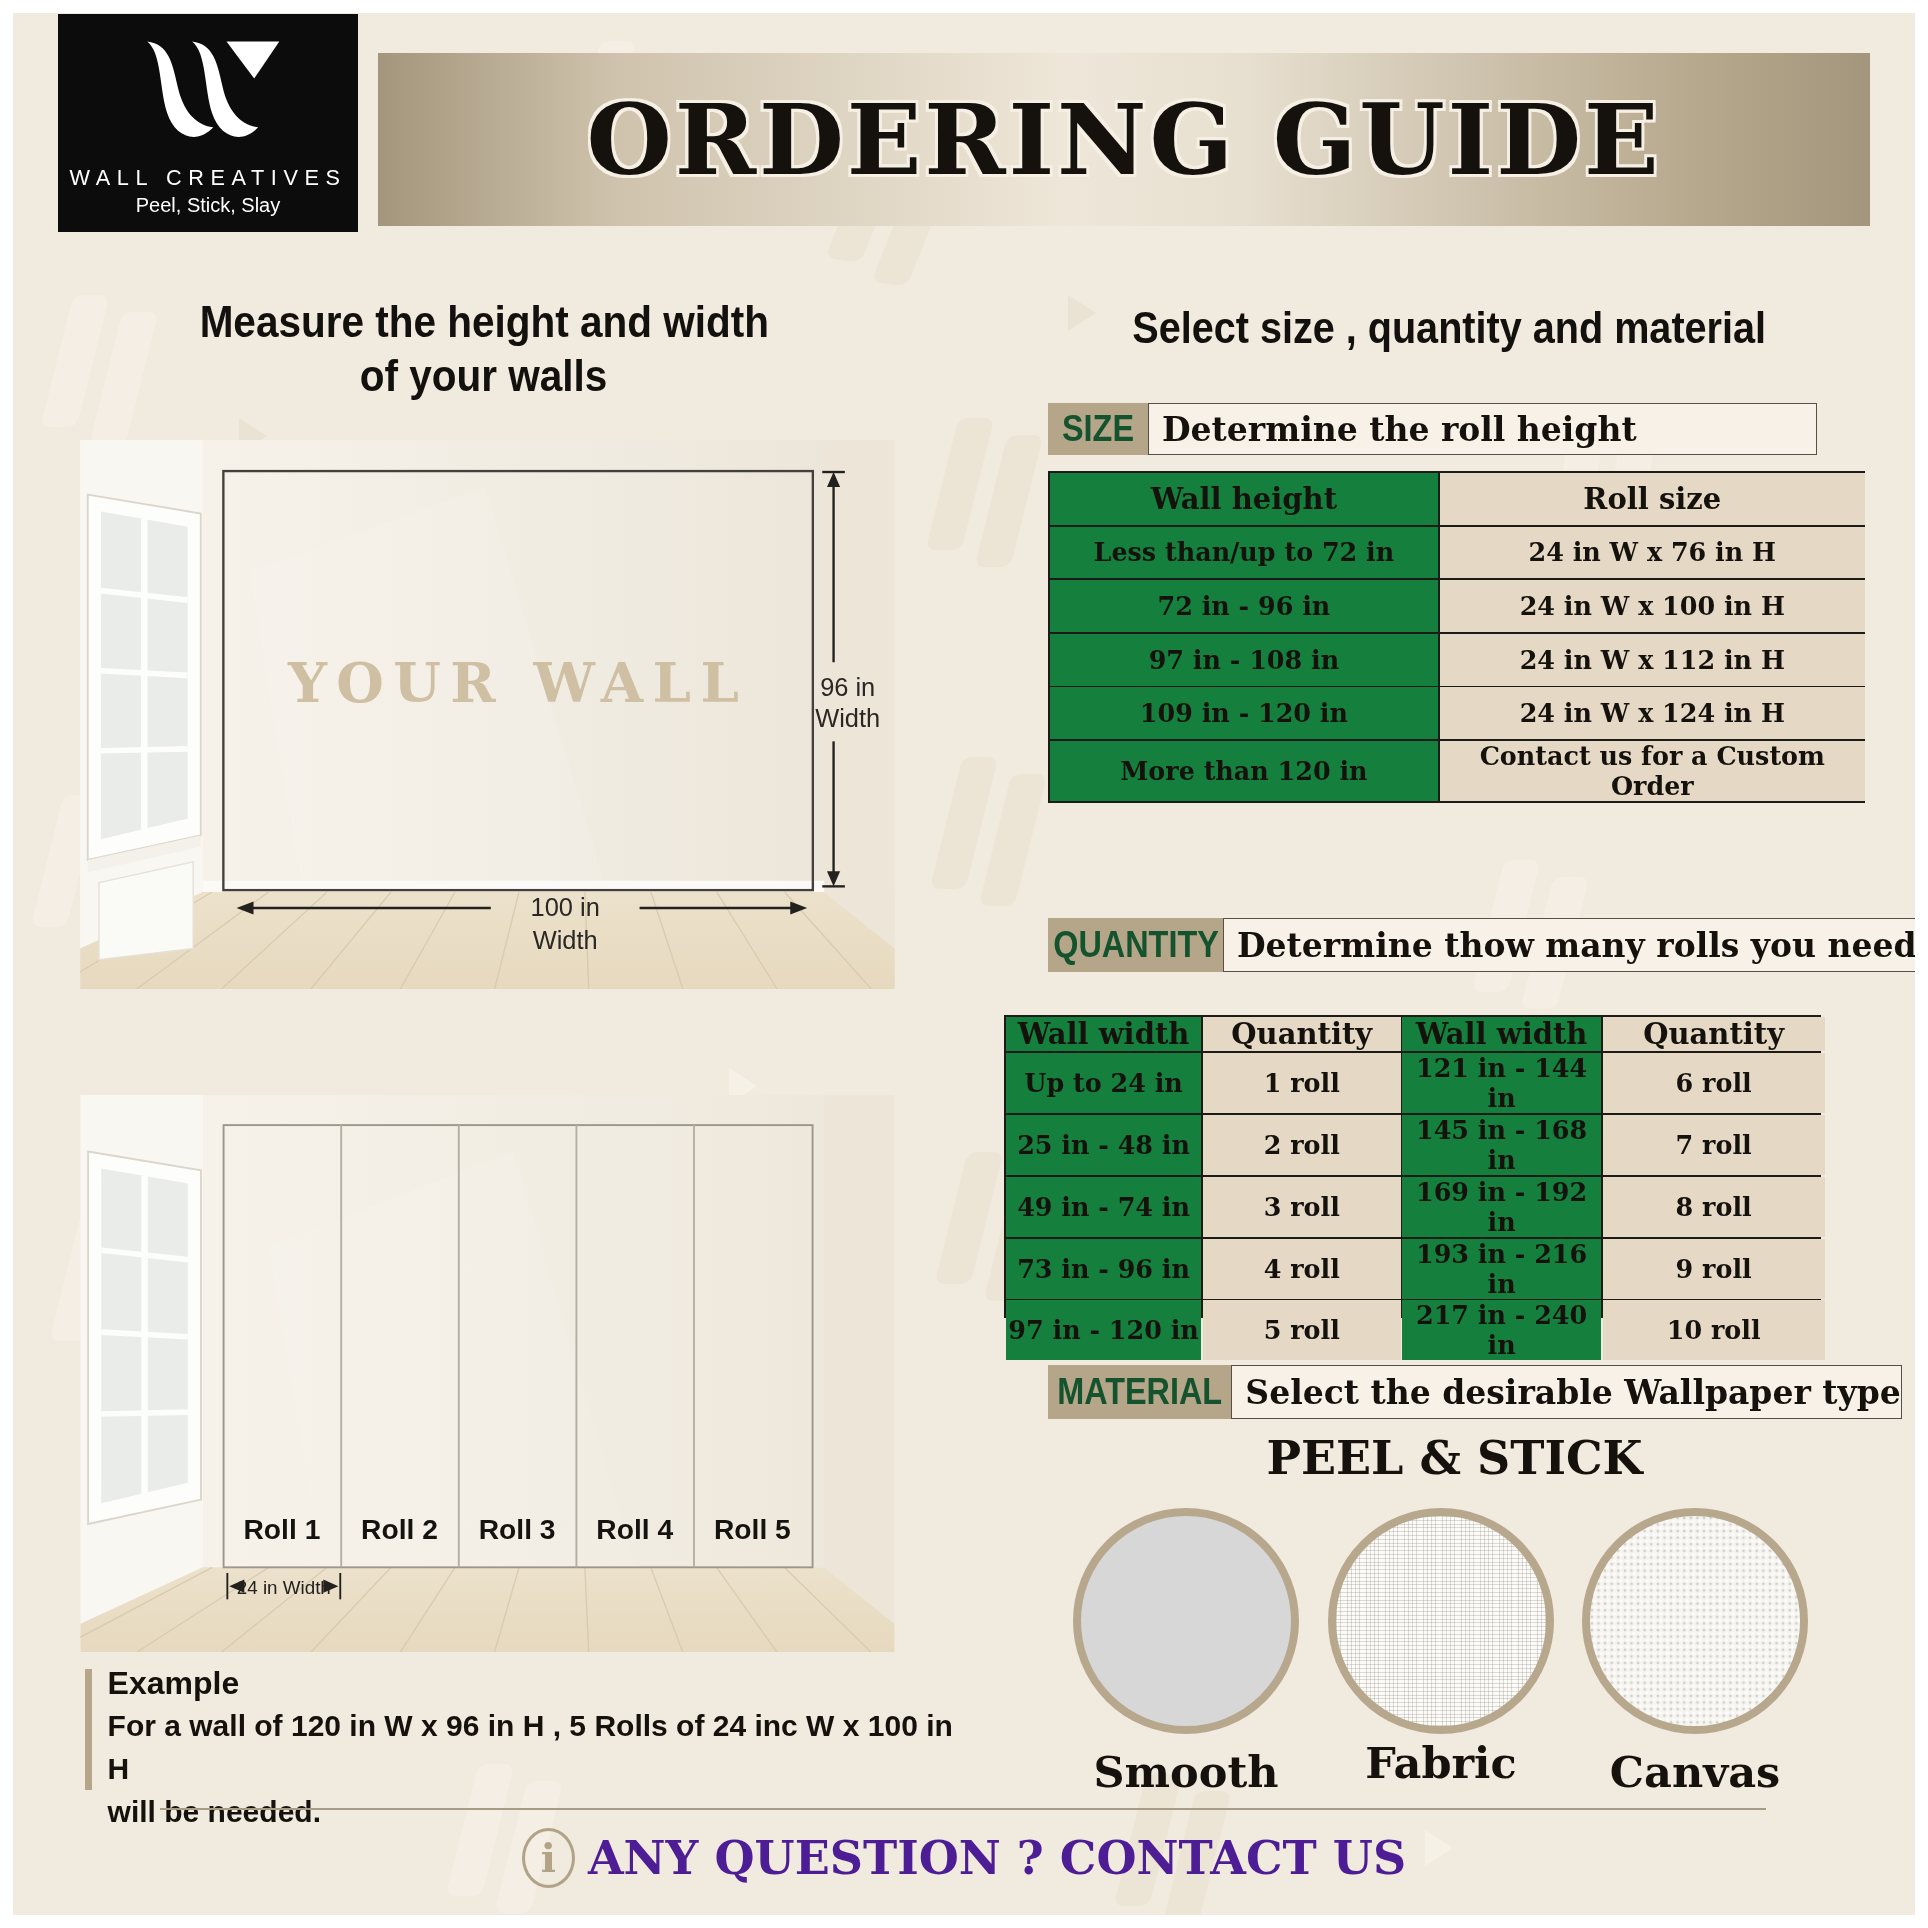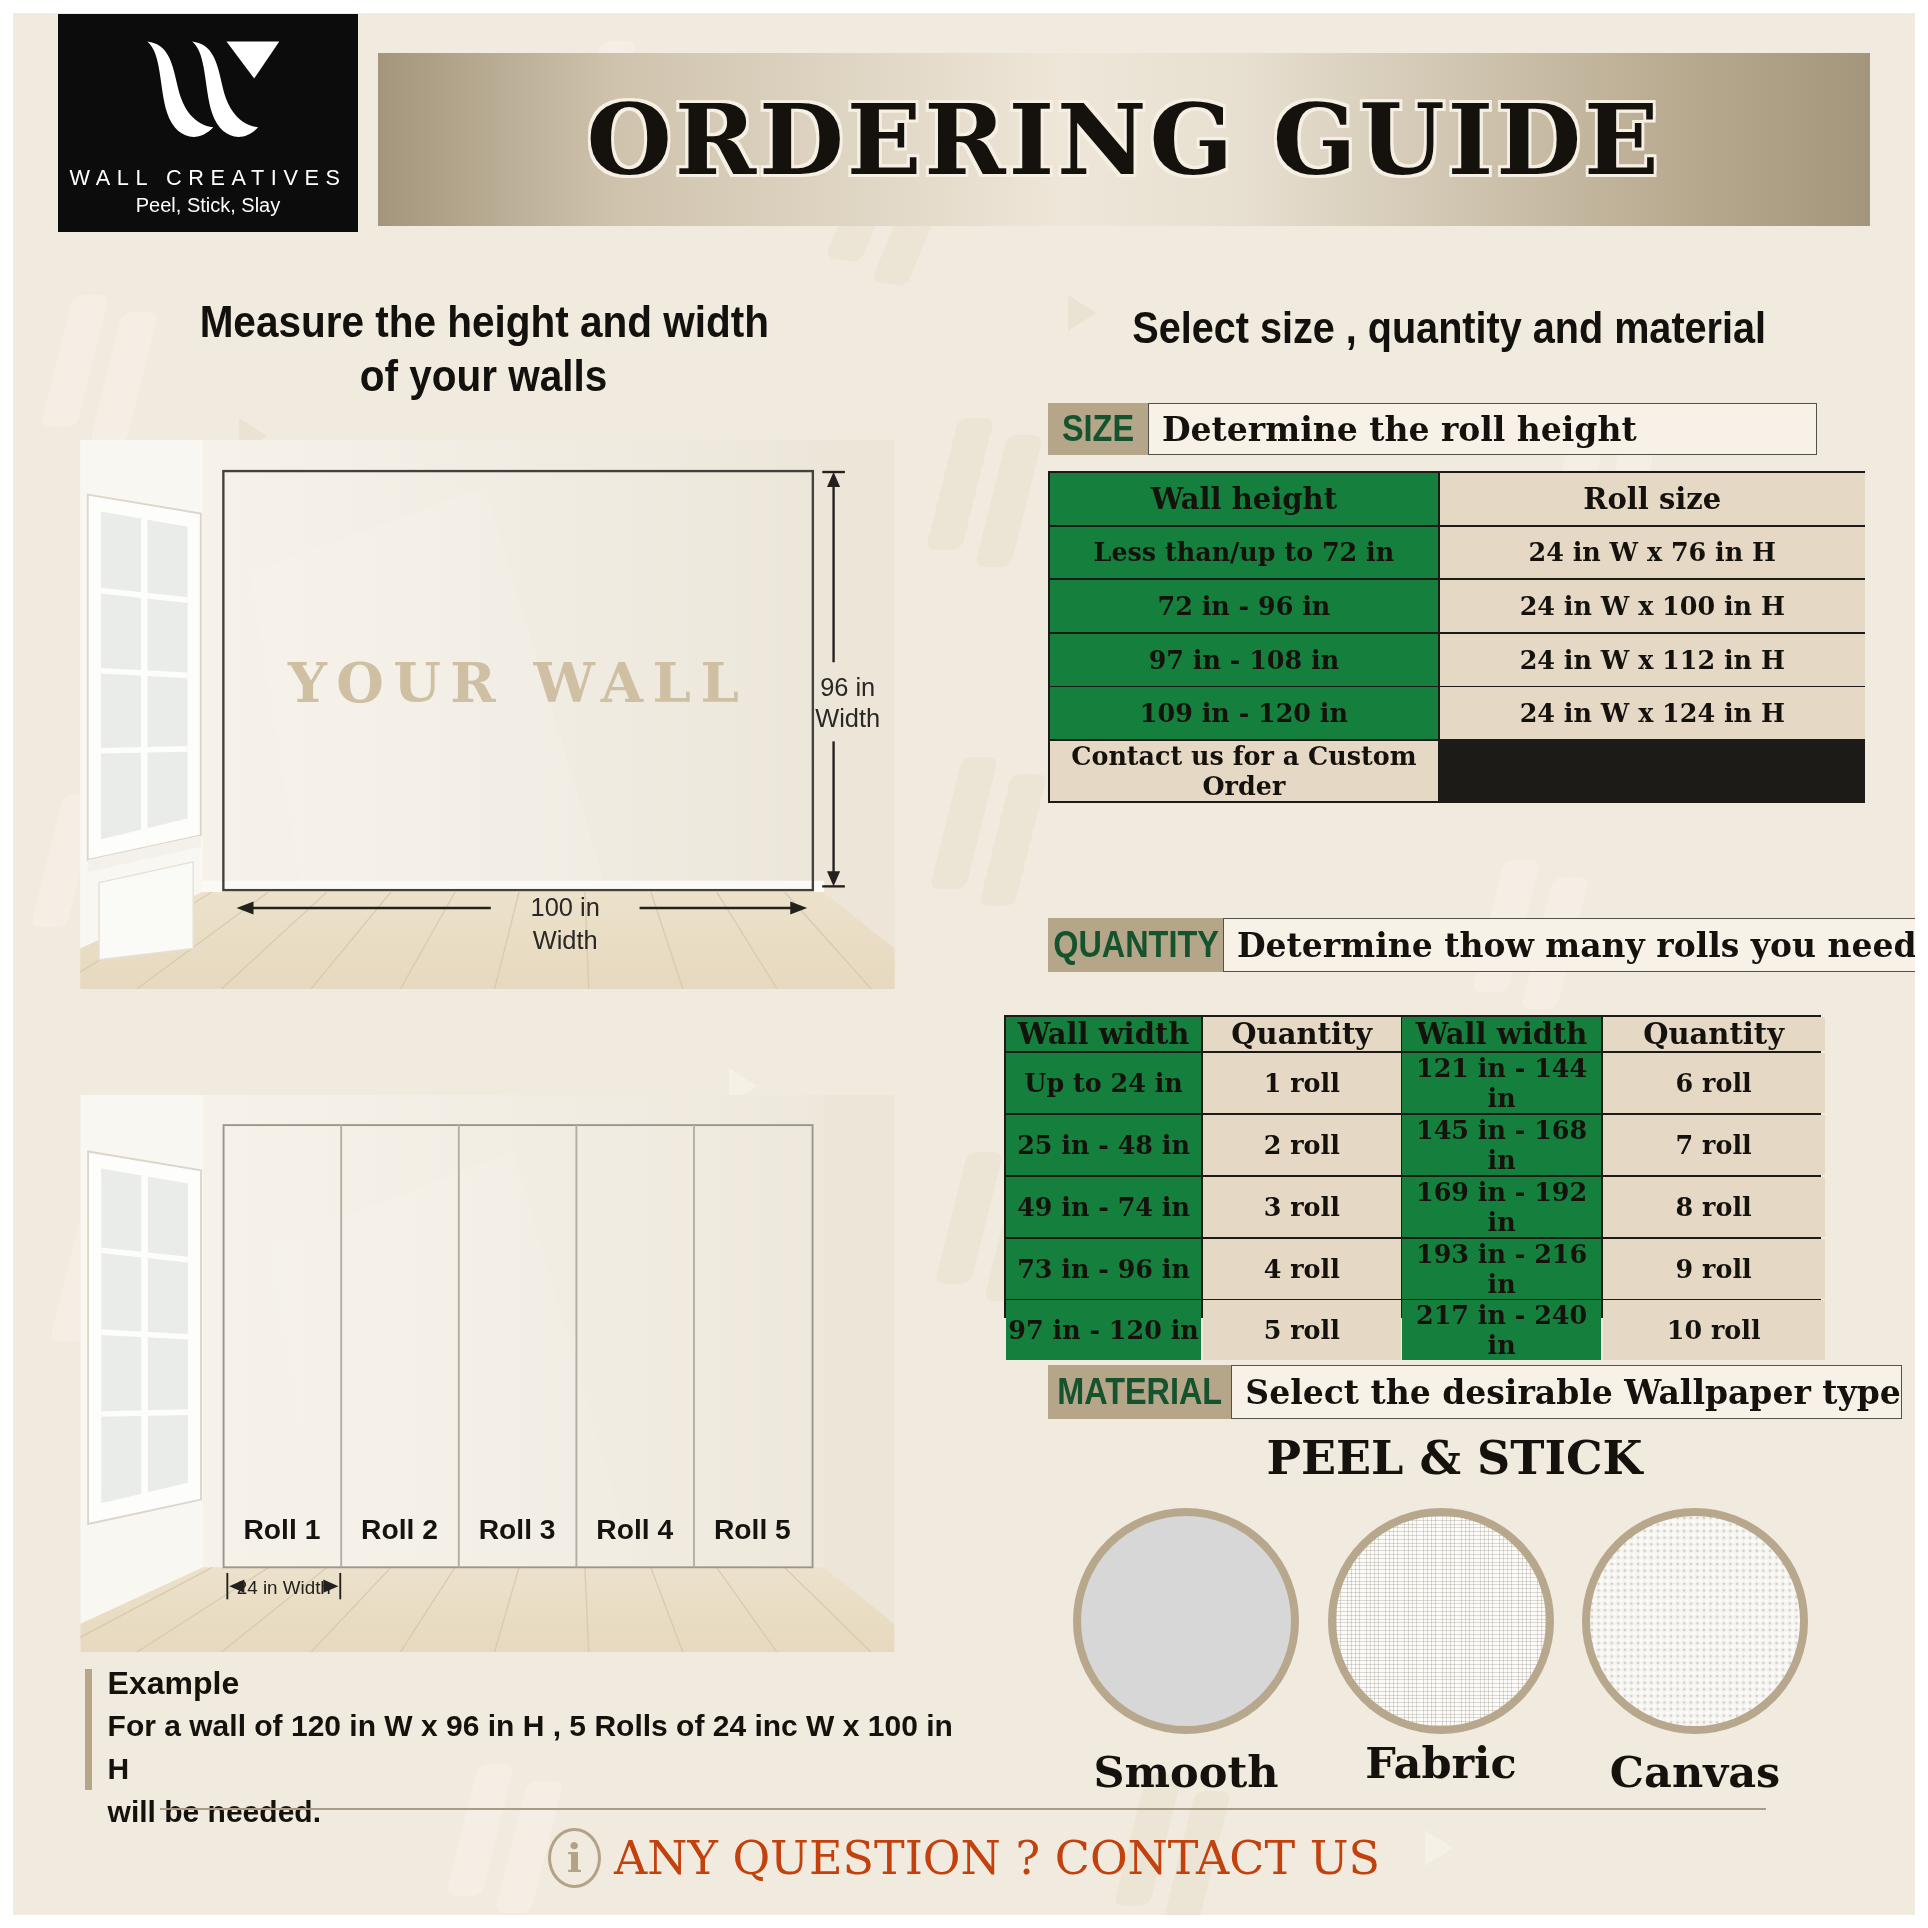--- a/index.html
+++ b/index.html
@@ -65,21 +65,21 @@
   .example .bar{position:absolute;left:0;top:5.6px;width:6.6px;height:121px;background:#b5a68a;}
   .example .txt{padding-left:22.6px;}
   .example .t1{font-size:32px;line-height:41px;}
   .example .t2{font-size:30px;line-height:43px;}
 
   
   .footer{left:0;top:1815px;width:1902px;display:flex;align-items:center;justify-content:center;gap:13px;}
   .divider{left:147px;top:1795px;width:1606px;height:1.9px;background:#a89c87;}
   .info-icon{width:53px;height:60px;border:3.8px solid #b2a387;border-radius:50%;display:flex;align-items:center;justify-content:center;box-sizing:border-box;}
   .info-glyph{font-family:"DejaVu Serif","Liberation Serif",serif;font-weight:700;font-size:40px;color:#b2a387;line-height:1;}
-  .footer-text{font-family:"DejaVu Serif","Liberation Serif",serif;font-weight:400;font-size:46px;color:#c2410c;white-space:nowrap;}
+  .footer-text{font-family:"DejaVu Serif","Liberation Serif",serif;font-weight:700;font-size:46px;color:#4c1d95;white-space:nowrap;}
 
   svg text{font-family:"Liberation Sans",sans-serif;}
   svg .serif{font-family:"DejaVu Serif","Liberation Serif",serif;}
 </style>
 </head>
 <body>
 
 <div class="page">
   <div class="canvas">
 
@@ -277,20 +277,21 @@
       <div class="cell hcell cream">Wall height</div>
       <div class="cell hcell tan">Roll size</div>
       <div class="cell dcell cream">Less than/up to 72 in</div>
       <div class="cell dcell tan">24 in W x 76 in H</div>
       <div class="cell dcell cream">72 in - 96 in</div>
       <div class="cell dcell tan">24 in W x 100 in H</div>
       <div class="cell dcell cream">97 in - 108 in</div>
       <div class="cell dcell tan">24 in W x 112  in H</div>
       <div class="cell dcell cream">109 in - 120 in</div>
       <div class="cell dcell tan">24 in W x 124 in H</div>
+      <div class="cell dcell cream">More than 120 in</div>
       <div class="cell dcell tan">Contact us for a Custom Order</div>
     </div>
 
     <div class="abs sec-row" style="left:1035px;top:905px;width:813px;height:54px;">
       <div class="sec-label" style="width:175px;">
           <span class="condense">QUANTITY</span>
         </div>
       <div class="sec-head" style="flex:1;">Determine thow many rolls you need</div>
     </div>
 

